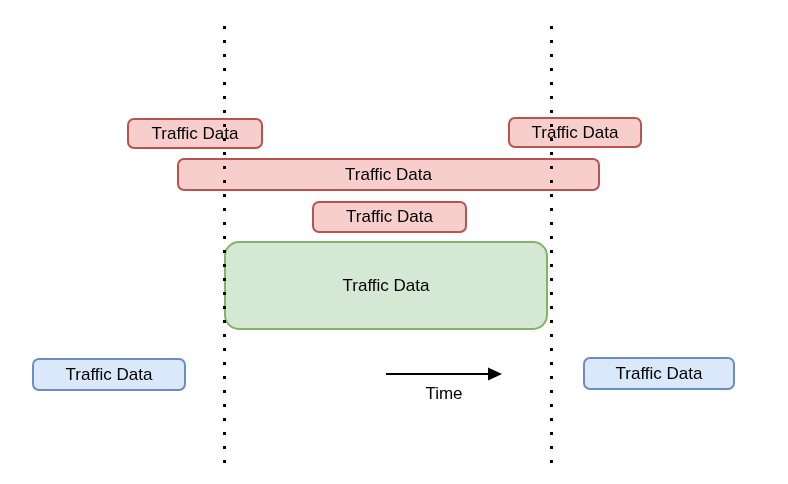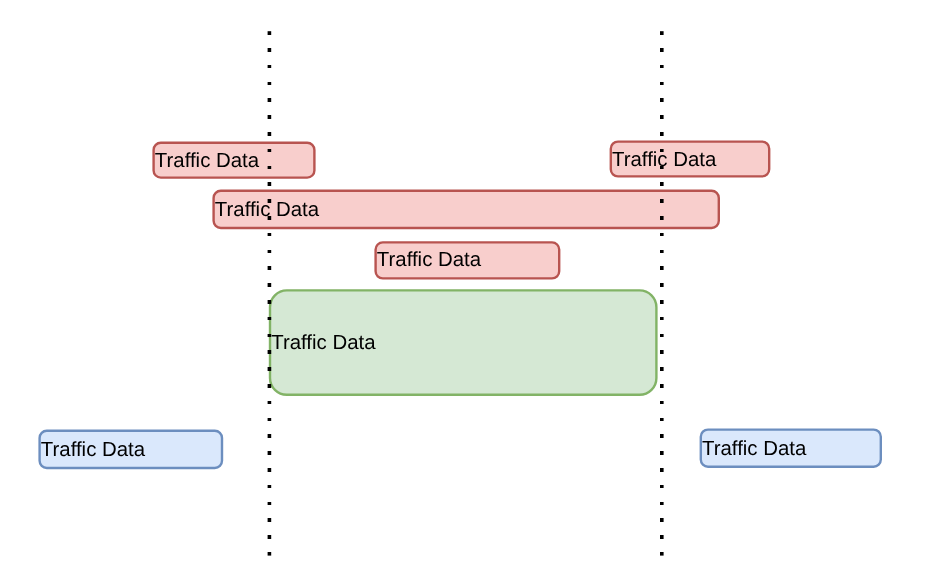--- a/index.html
+++ b/index.html
@@ -27,20 +27,21 @@
     );
     z-index: 3;
   }
   .line-left  { left: 223px; }
   .line-right { left: 550px; }
 
   .node {
     position: absolute;
     display: flex;
     align-items: center;
+    justify-content: center;
     box-sizing: border-box;
     font-size: 17px;
     color: #000000;
     white-space: nowrap;
     z-index: 1;
   }
   .node-red {
     background: #f8cecc;
     border: 2px solid #b85450;
     border-radius: 7px;
@@ -109,14 +110,21 @@
   </div>
 
   <div class="node node-blue blue-bottom-right">
     <span>Traffic Data</span>
   </div>
 
   <div class="dotted-line line-left"></div>
 
   <div class="dotted-line line-right"></div>
 
+  <div class="time-axis">
+    <svg width="118" height="18" viewBox="0 0 118 18">
+      <line x1="1" y1="10" x2="103" y2="10" stroke="#000000" stroke-width="2.2"></line>
+      <polygon points="103,3.5 117,10 103,16.5" fill="#000000"></polygon>
+    </svg>
+    <div class="time-label">Time</div>
+  </div>
 
 </div>
 
 </body></html>

